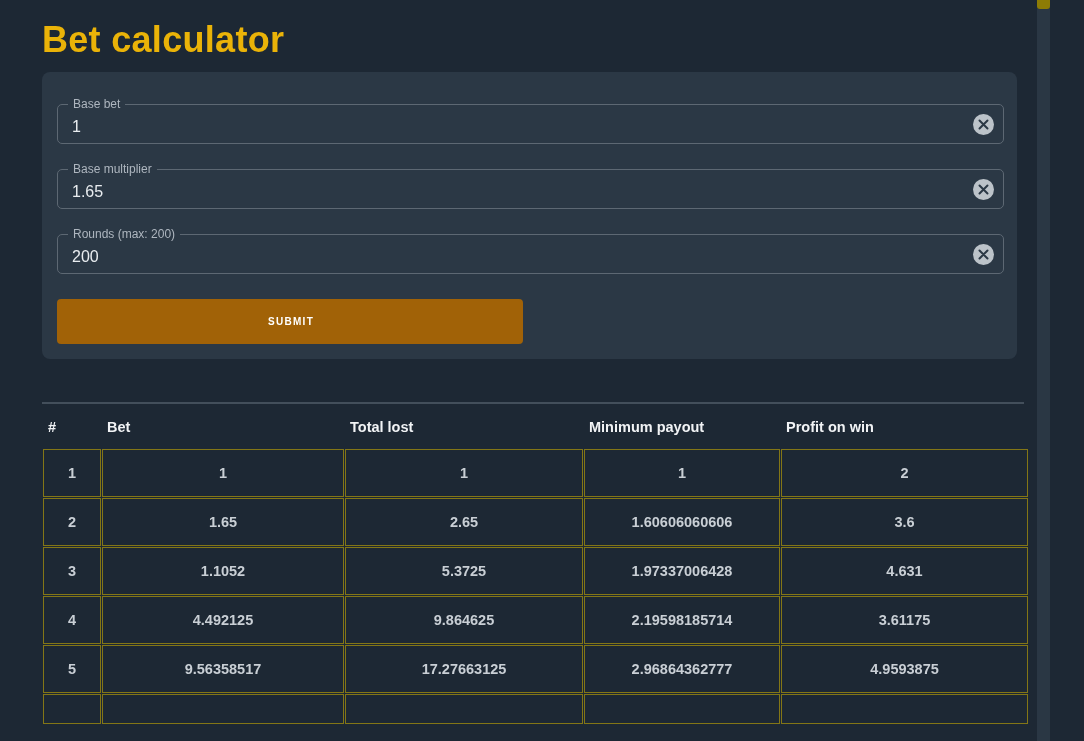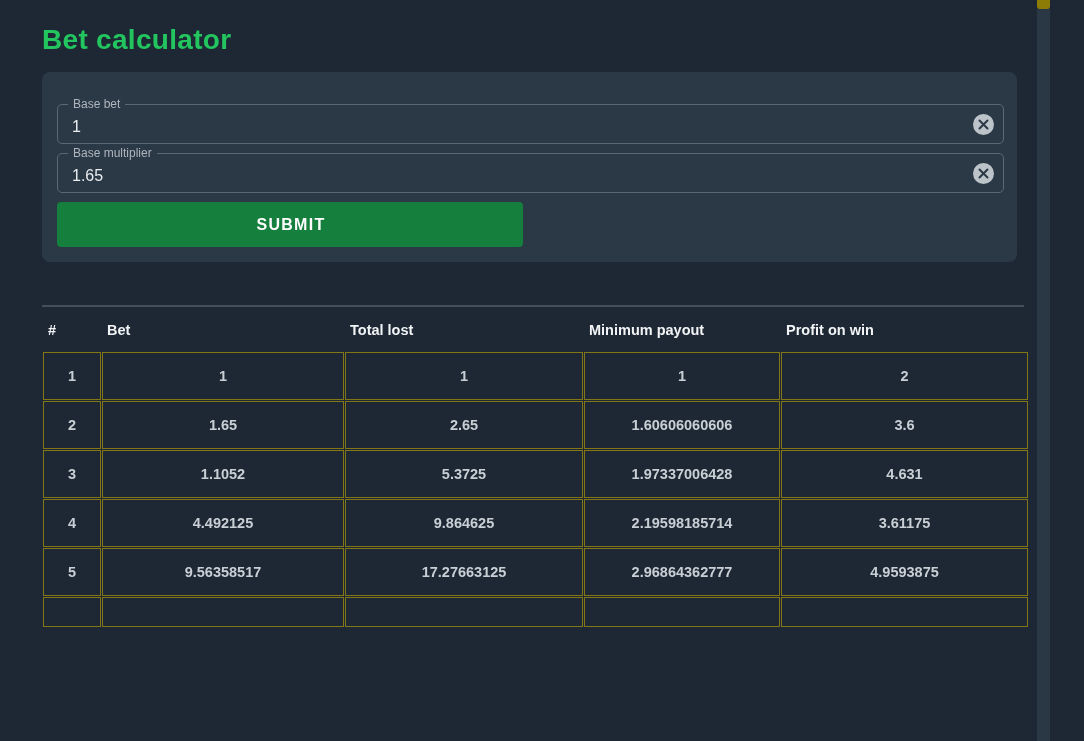--- a/index.html
+++ b/index.html
@@ -7,41 +7,41 @@
     margin: 0; padding: 0;
     width: 1084px; height: 741px;
     overflow: hidden;
     background: #1d2834;
     font-family: "Liberation Sans", sans-serif;
   }
   .page { padding: 24px 0 0 42px; position: relative; }
 
   h1.page-title {
     margin: 0;
-    font-size: 28px;
+    font-size: 36px;
     line-height: 32px;
     font-weight: bold;
-    color: #22c55e;
+    color: #eab308;
     letter-spacing: 0.3px;
   }
 
   
   .card {
     margin-top: 16px;
     width: 975px;
     background: #2b3845;
     border-radius: 8px;
     padding: 32px 13px 15px 15px;
   }
   .field {
     position: relative;
     height: 40px;
     border: 1px solid #5d6873;
     border-radius: 5px;
-    margin-bottom: 9px;
+    margin-bottom: 25px;
     display: flex;
     align-items: center;
   }
   .field:nth-of-type(4) { margin-bottom: 10px; }
   .field-label {
     position: absolute;
     top: -9px;
     left: 10px;
     padding: 0 5px;
     background: #2b3845;
@@ -71,24 +71,24 @@
     flex: none;
   }
   .clear-btn svg { display: block; }
 
   .submit-btn {
     display: block;
     width: 466px;
     height: 45px;
     border: none;
     border-radius: 4px;
-    background: #15803d;
+    background: #a16207;
     color: #ffffff;
     font-family: "Liberation Sans", sans-serif;
-    font-size: 16px;
+    font-size: 10px;
     font-weight: bold;
     letter-spacing: 1.3px;
     cursor: pointer;
     padding-left: 8px;
   }
 
   
   .table-wrap {
     margin-top: 43px;
     width: 982px;
@@ -163,20 +163,29 @@
     <div class="field">
       <span class="field-label">Base multiplier</span>
       <input class="field-input" type="text" value="1.65" style="">
       <span class="clear-btn">
         <svg width="11" height="11" viewBox="0 0 11 11">
             <path d="M1.5 1.5 L9.5 9.5 M9.5 1.5 L1.5 9.5" stroke="#2b3845" stroke-width="2" stroke-linecap="round"></path>
           </svg>
       </span>
     </div>
 
+    <div class="field">
+      <span class="field-label">Rounds (max: 200)</span>
+      <input class="field-input" type="text" value="200" style="">
+      <span class="clear-btn">
+        <svg width="11" height="11" viewBox="0 0 11 11">
+            <path d="M1.5 1.5 L9.5 9.5 M9.5 1.5 L1.5 9.5" stroke="#2b3845" stroke-width="2" stroke-linecap="round"></path>
+          </svg>
+      </span>
+    </div>
 
     <button class="submit-btn">SUBMIT</button>
   </div>
 
   <div class="table-wrap">
     <table class="results">
       <colgroup>
         <col class="c-num">
           <col class="c-bet">
           <col class="c-lost">

